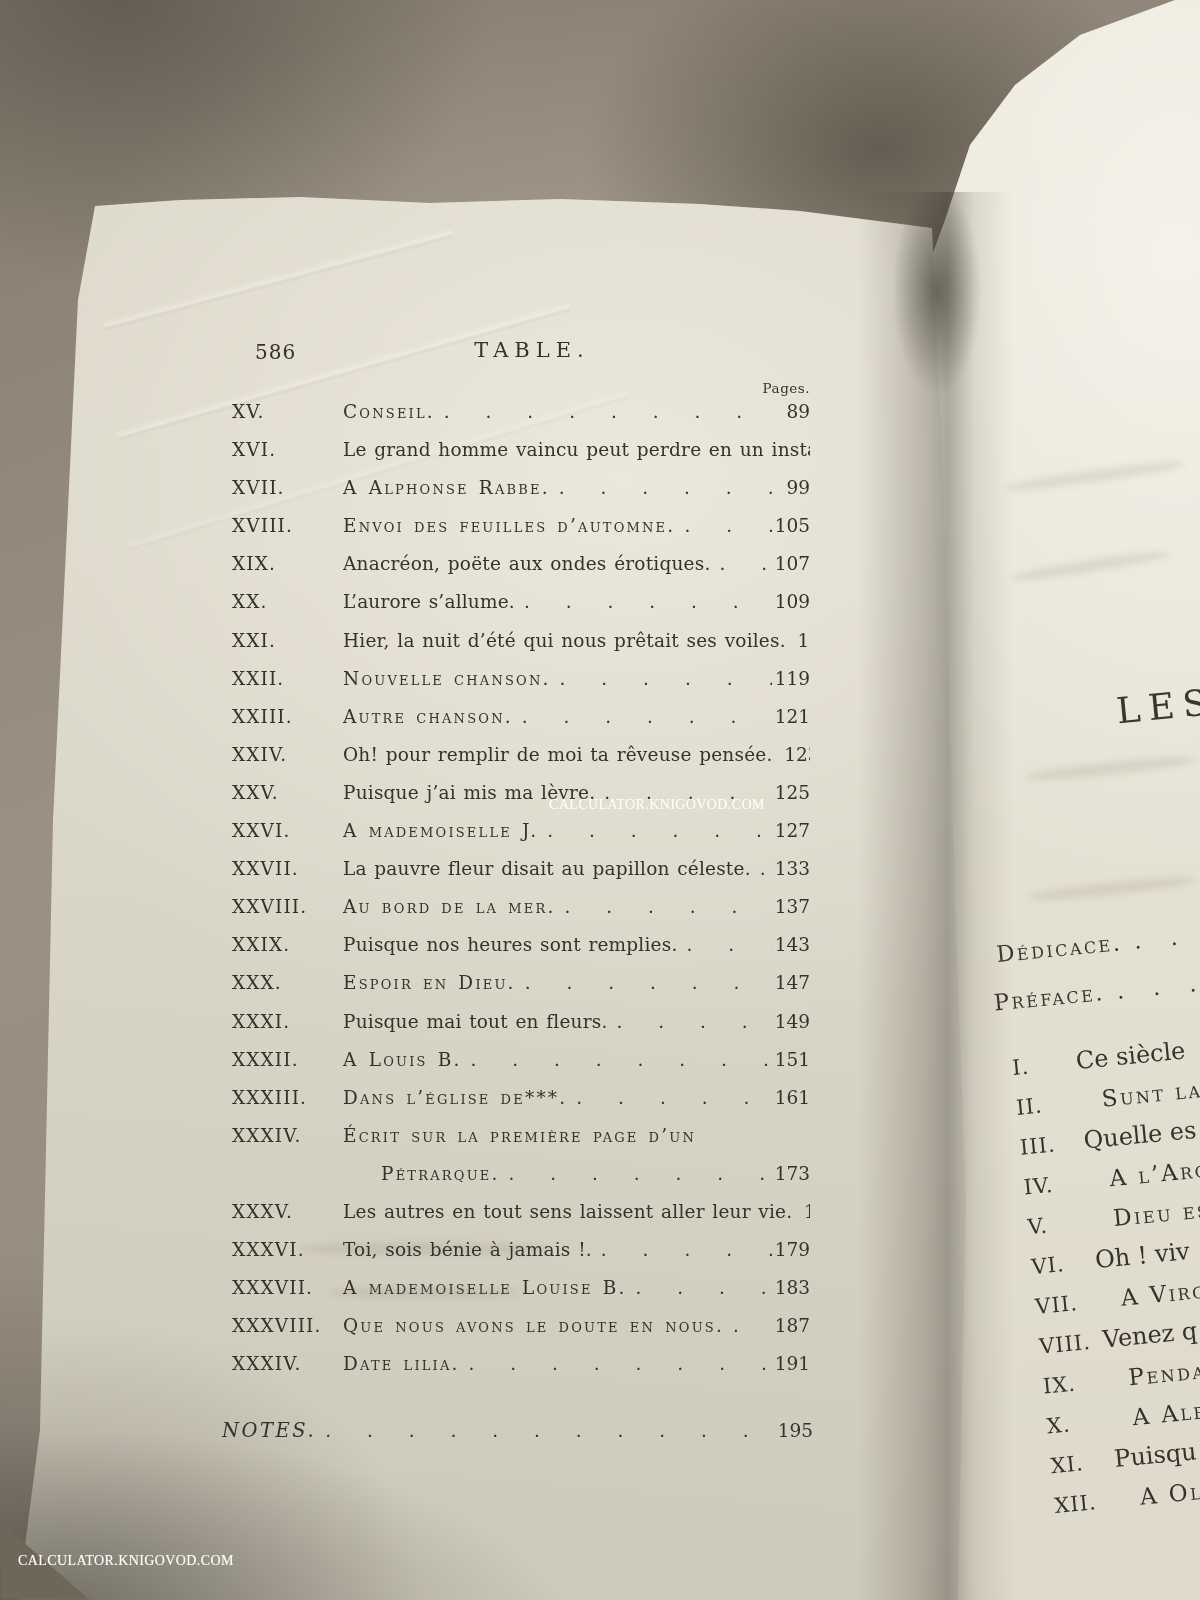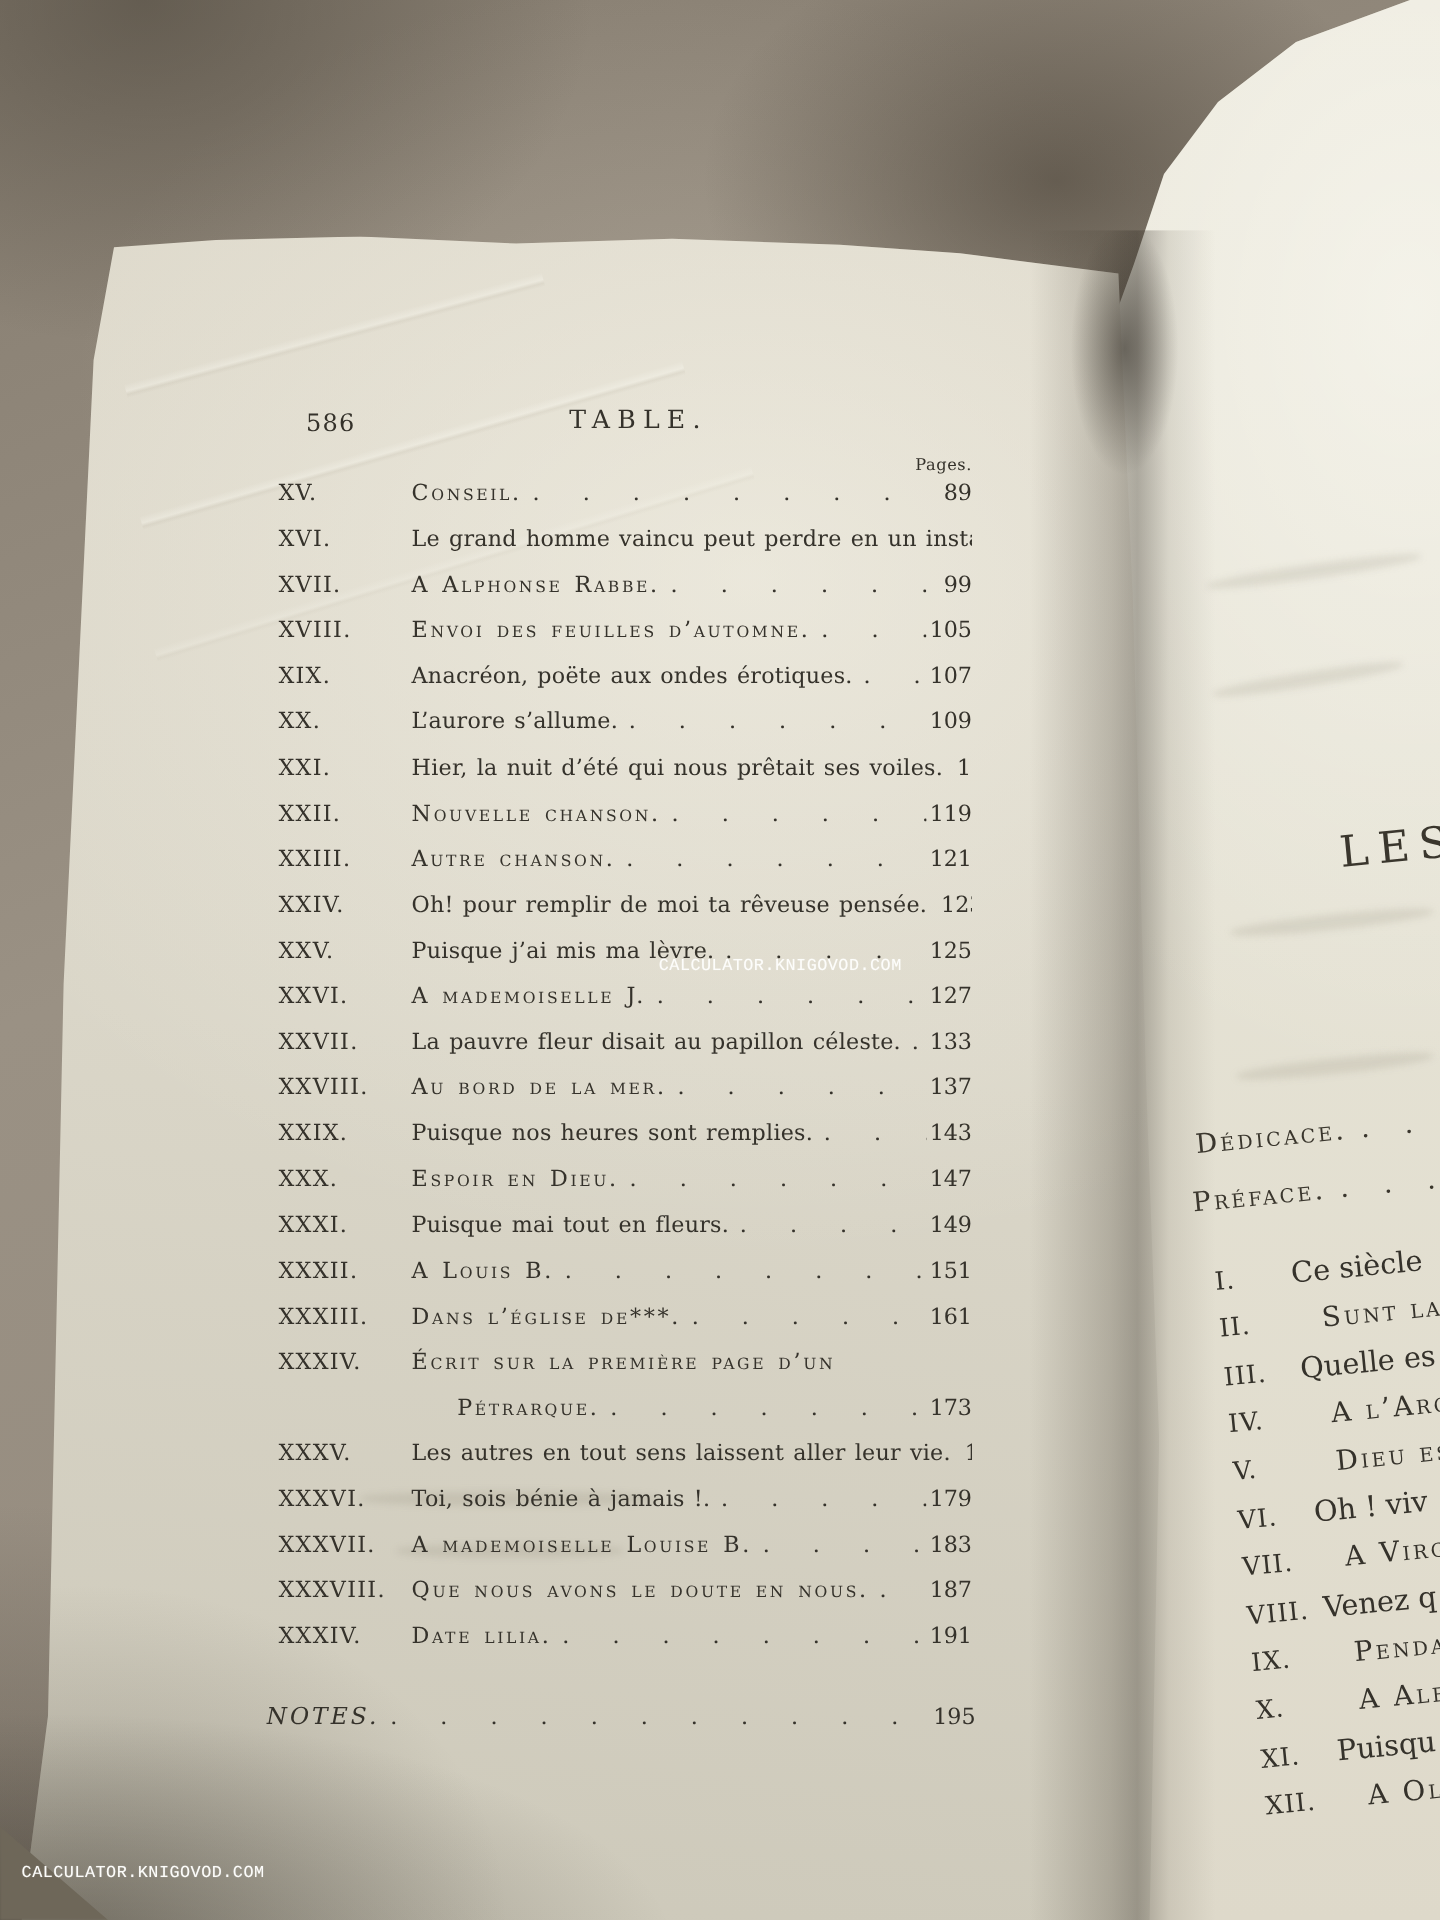--- a/index.html
+++ b/index.html
@@ -96,21 +96,21 @@
       radial-gradient(760px 300px at 4% 102%, rgba(58,53,45,.45), transparent 68%),
       radial-gradient(1700px 2100px at 50% 40%, transparent 72%, rgba(58,53,46,.16) 100%);
   }
   #corner-triangle{
     position:absolute; inset:0; z-index:5;
     clip-path:polygon(0px 1522px, 90px 1600px, 0px 1600px);
     background:#6e6759; filter:blur(1px);
   }
   .wm{
     position:absolute; z-index:6;
-    font-family:Liberation Mono, monospace;
+    font-family:Liberation Serif, serif;
     font-size:14px; letter-spacing:.4px; color:var(--watermark,#fdfdfb);
     text-shadow:0 0 1px rgba(255,255,255,.45);
   }
   #wm-center{left:549px; top:797px;}
   #wm-bottom{left:18px; top:1553px;}
 </style>
 </head>
 <body>
 
 <div id="scene">

